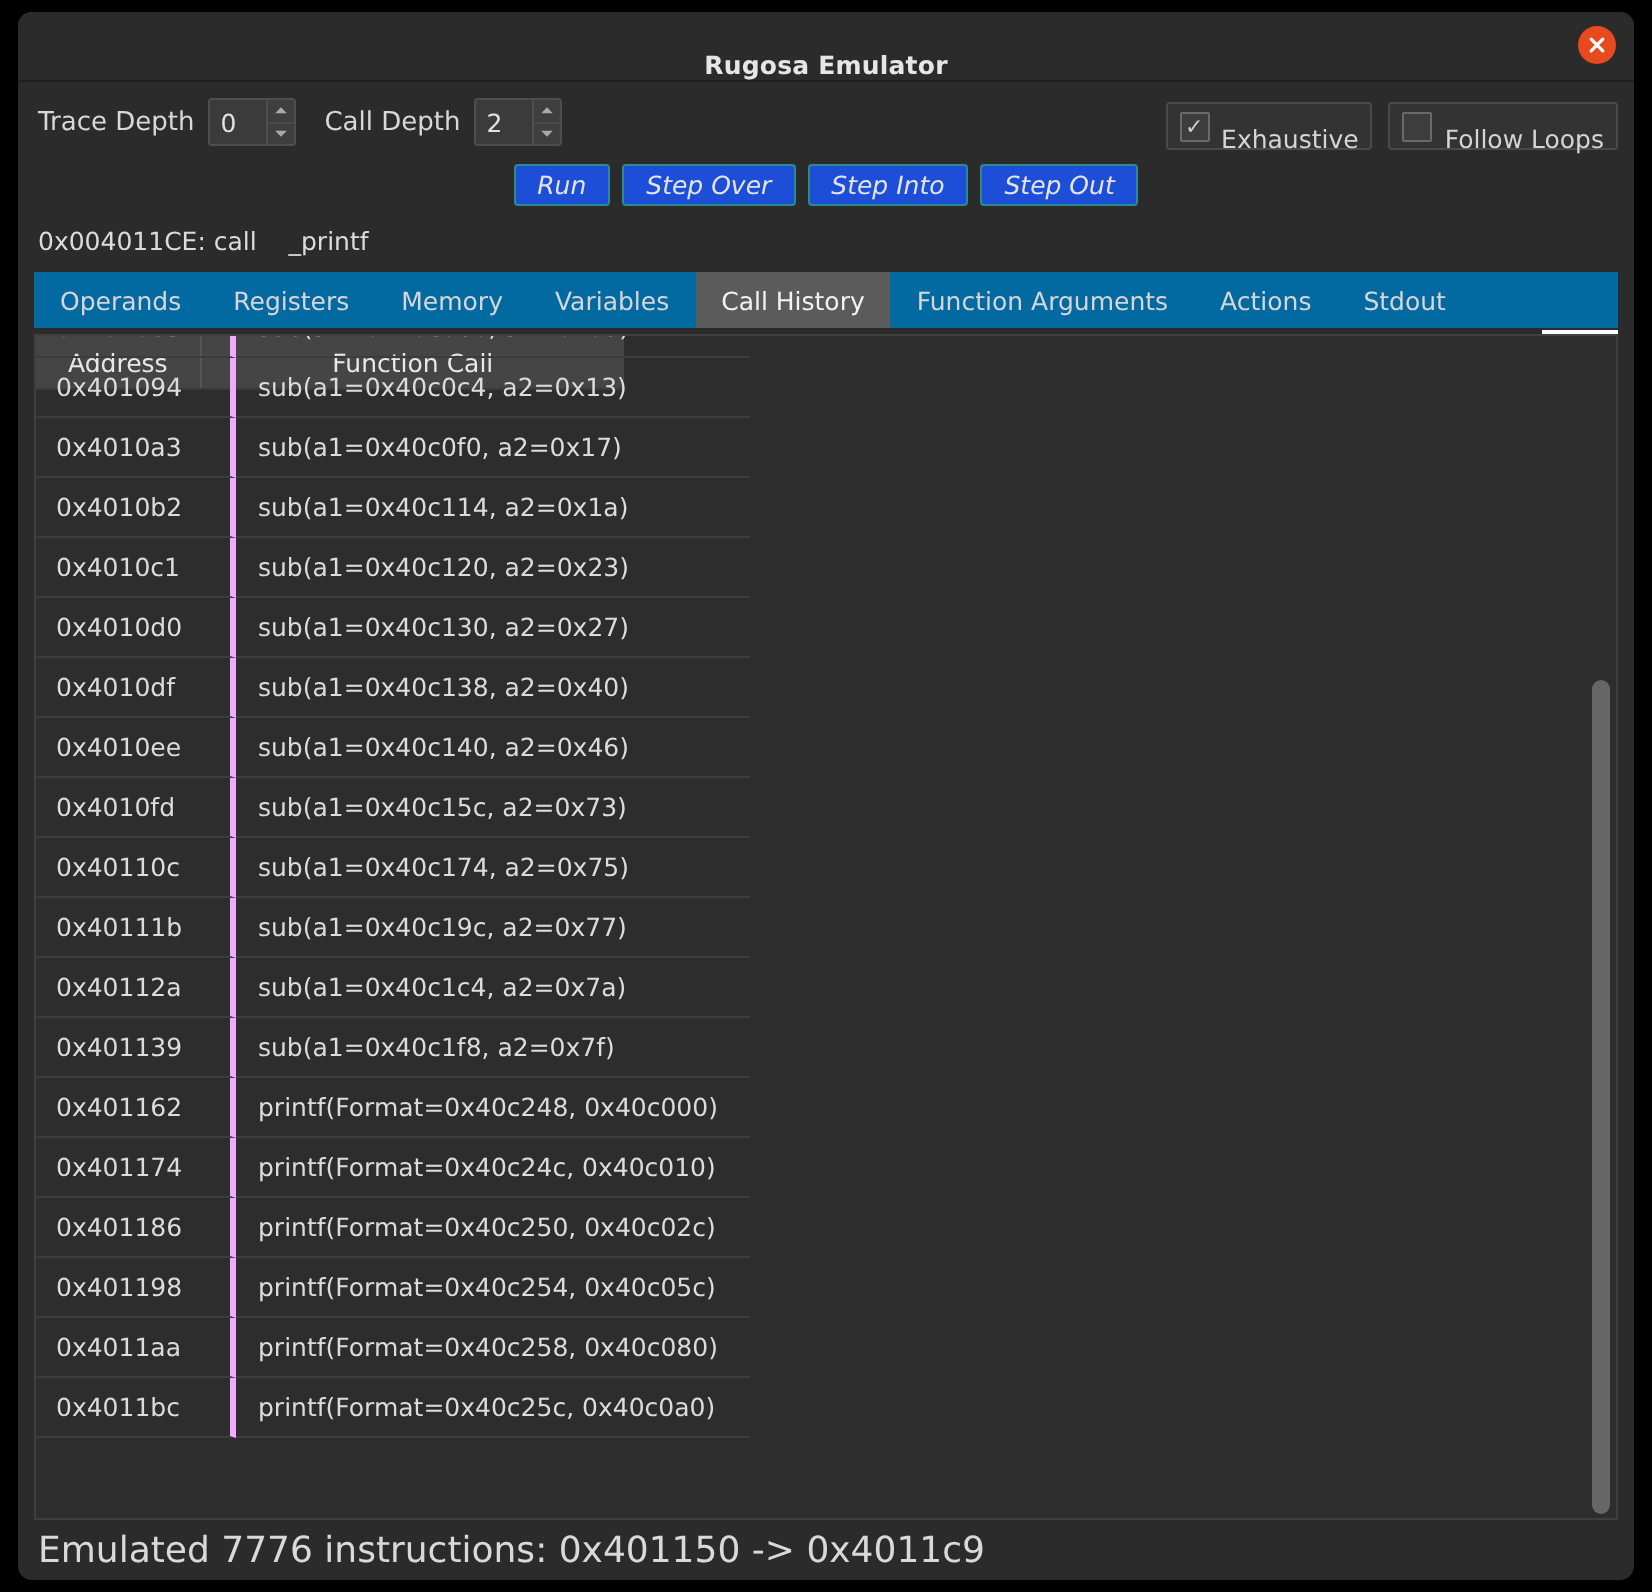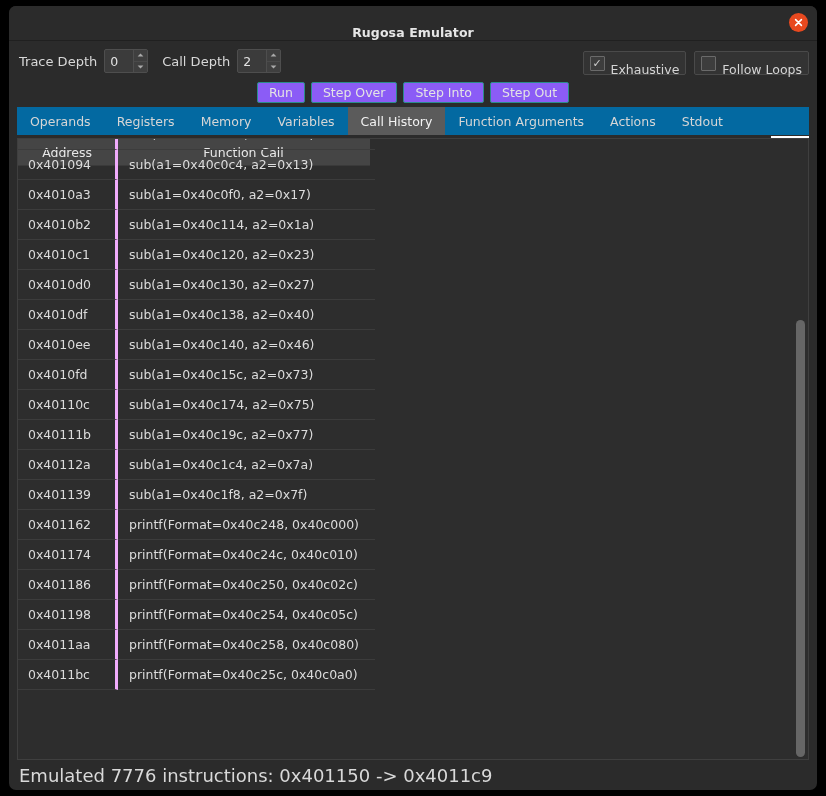--- a/index.html
+++ b/index.html
@@ -63,23 +63,23 @@
     border-radius:1px;margin-right:6px;display:flex;align-items:center;
     justify-content:center;font-size:11px;color:#cfcfcf;line-height:1;
   }
   .cb-label{font-size:12.5px;color:#d5d5d5;white-space:nowrap;margin-top:13px;}
   
   #buttonbar{
     flex:0 0 auto;display:flex;justify-content:center;gap:6px;
     padding:1px 0 4px 0;
   }
   .action-btn{
-    height:21px;padding:0 11px;background:#8b5cf6;color:#e4e4e4;
+    height:21px;padding:0 11px;background:#1d4ed8;color:#e4e4e4;
     border:1px solid #2a8c8c;border-radius:2px;font-size:12.5px;
-    font-family:inherit;cursor:pointer;line-height:19px;
+    font-family:inherit;cursor:pointer;line-height:19px;font-style:italic;
   }
   
   #disasm{
     flex:0 0 auto;font-size:12.5px;color:#dcdcdc;padding:6px 0 8px 10px;
     white-space:pre;
   }
   
   #tabstrip{
     flex:0 0 auto;position:relative;height:28px;
     background:#0369a1;margin:0 8px;display:flex;align-items:center;
@@ -93,21 +93,21 @@
   #tab-underline{
     position:absolute;right:0;bottom:-3px;width:38px;height:2px;background:#ffffff;
   }
   
   #table-area{
     flex:1 1 auto;position:relative;margin:3px 8px 0 8px;
     background:#2d2d2d;border:1px solid #3f3f3f;overflow:hidden;
   }
   #thead{
     display:flex;height:26px;background:#454545;
-    border-bottom:1px solid #3a3a3a;width:352px;
+    border-bottom:1px solid #3a3a3a;width:294px;
   }
   .th{
     display:flex;align-items:center;justify-content:center;
     font-size:12.5px;color:#e8e8e8;height:100%;
   }
   .th.addr{width:100px;border-right:1px solid #565656;}
   .th.call{width:258px;}
   #tbody{
     position:absolute;top:0;left:0;right:0;bottom:0;overflow:hidden;
   }
@@ -195,20 +195,21 @@
     </span>
   </div>
 
   <div id="buttonbar">
       <button class="action-btn">Run</button>
       <button class="action-btn">Step Over</button>
       <button class="action-btn">Step Into</button>
       <button class="action-btn">Step Out</button>
     </div>
 
+  <div id="disasm">0x004011CE: call    _printf</div>
 
   <div id="tabstrip">
     <button class="tab">Operands</button>
       <button class="tab">Registers</button>
       <button class="tab">Memory</button>
       <button class="tab">Variables</button>
       <button class="tab active">Call History</button>
       <button class="tab">Function Arguments</button>
       <button class="tab">Actions</button>
       <button class="tab">Stdout</button>

